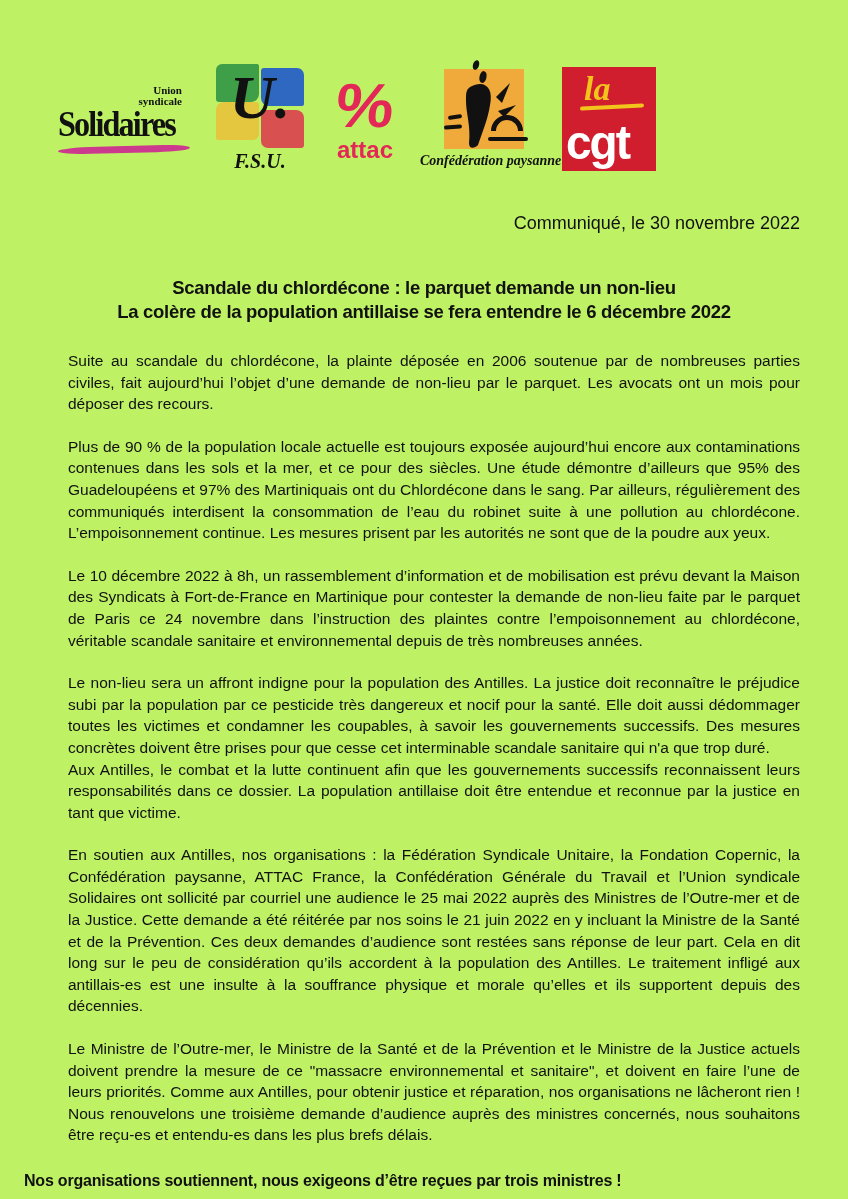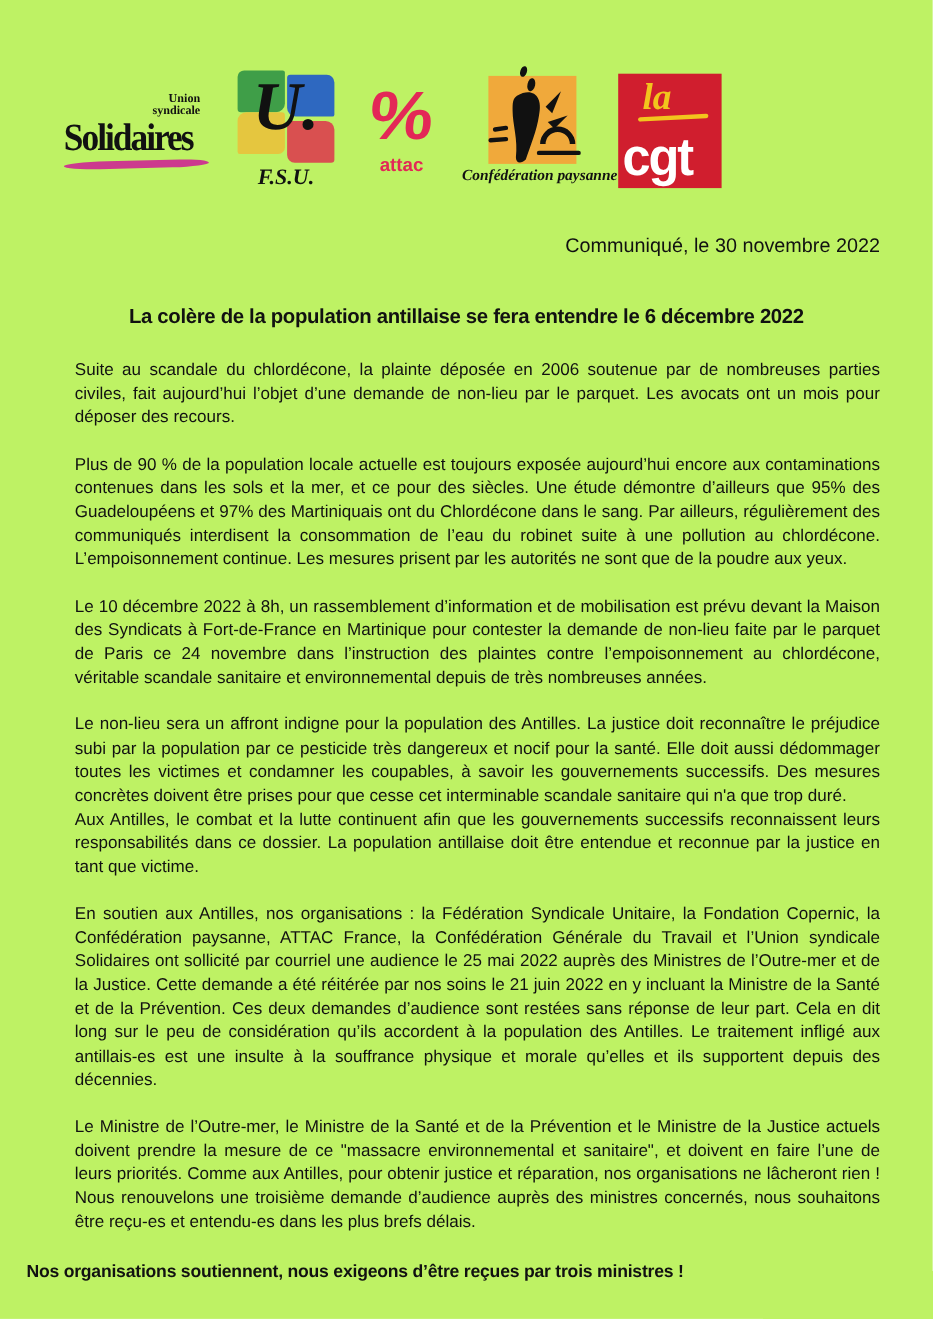--- a/index.html
+++ b/index.html
@@ -83,21 +83,21 @@
     font-size: 20px; color: #111; margin-top: 8px;
   }
 
   
   .logo-attac { width: 82px; text-align: center; color: #e32857; }
   .attac-pct {
     font-weight: bold; font-size: 62px; line-height: 60px;
     transform: skewX(-6deg) scaleX(1.05);
   }
   .attac-sub {
-    font-weight: bold; font-size: 17px; letter-spacing: 0px;
+    font-weight: bold; font-size: 24px; letter-spacing: 0px;
     line-height: 24px; margin-top: 2px;
   }
 
   
   .logo-copernic { width: 130px; }
   .copernic-title {
     font-weight: bold; font-size: 16.5px; letter-spacing: -0.8px;
     transform: scaleX(0.96); transform-origin: left;
     color: #111; white-space: nowrap;
   }
@@ -239,20 +239,21 @@
         <div class="cgt-la">la</div>
         <div class="cgt-main">cgt</div>
       </div>
     </div>
 
   </div>
 
   <div class="dateline">Communiqué, le 30 novembre 2022</div>
 
   <div class="title">
+    <div>Scandale du chlordécone : le parquet demande un non-lieu</div>
     <div>La colère de la population antillaise se fera entendre le 6 décembre 2022</div>
   </div>
 
   <div class="body-text" id="body-container">
       <div class="block">
         <div class="para">Suite au scandale du chlordécone, la plainte déposée en 2006 soutenue par de nombreuses parties civiles, fait aujourd’hui l’objet d’une demande de non-lieu par le parquet. Les avocats ont un mois pour déposer des recours.</div>
       </div>
       <div class="block">
         <div class="para">Plus de 90 % de la population locale actuelle est toujours exposée aujourd’hui encore aux contaminations contenues dans les sols et la mer, et ce pour des siècles. Une étude démontre d’ailleurs que 95% des Guadeloupéens et 97% des Martiniquais ont du Chlordécone dans le sang. Par ailleurs, régulièrement des communiqués interdisent la consommation de l’eau du robinet suite à une pollution au chlordécone. L’empoisonnement continue. Les mesures prisent par les autorités ne sont que de la poudre aux yeux.</div>
       </div>

